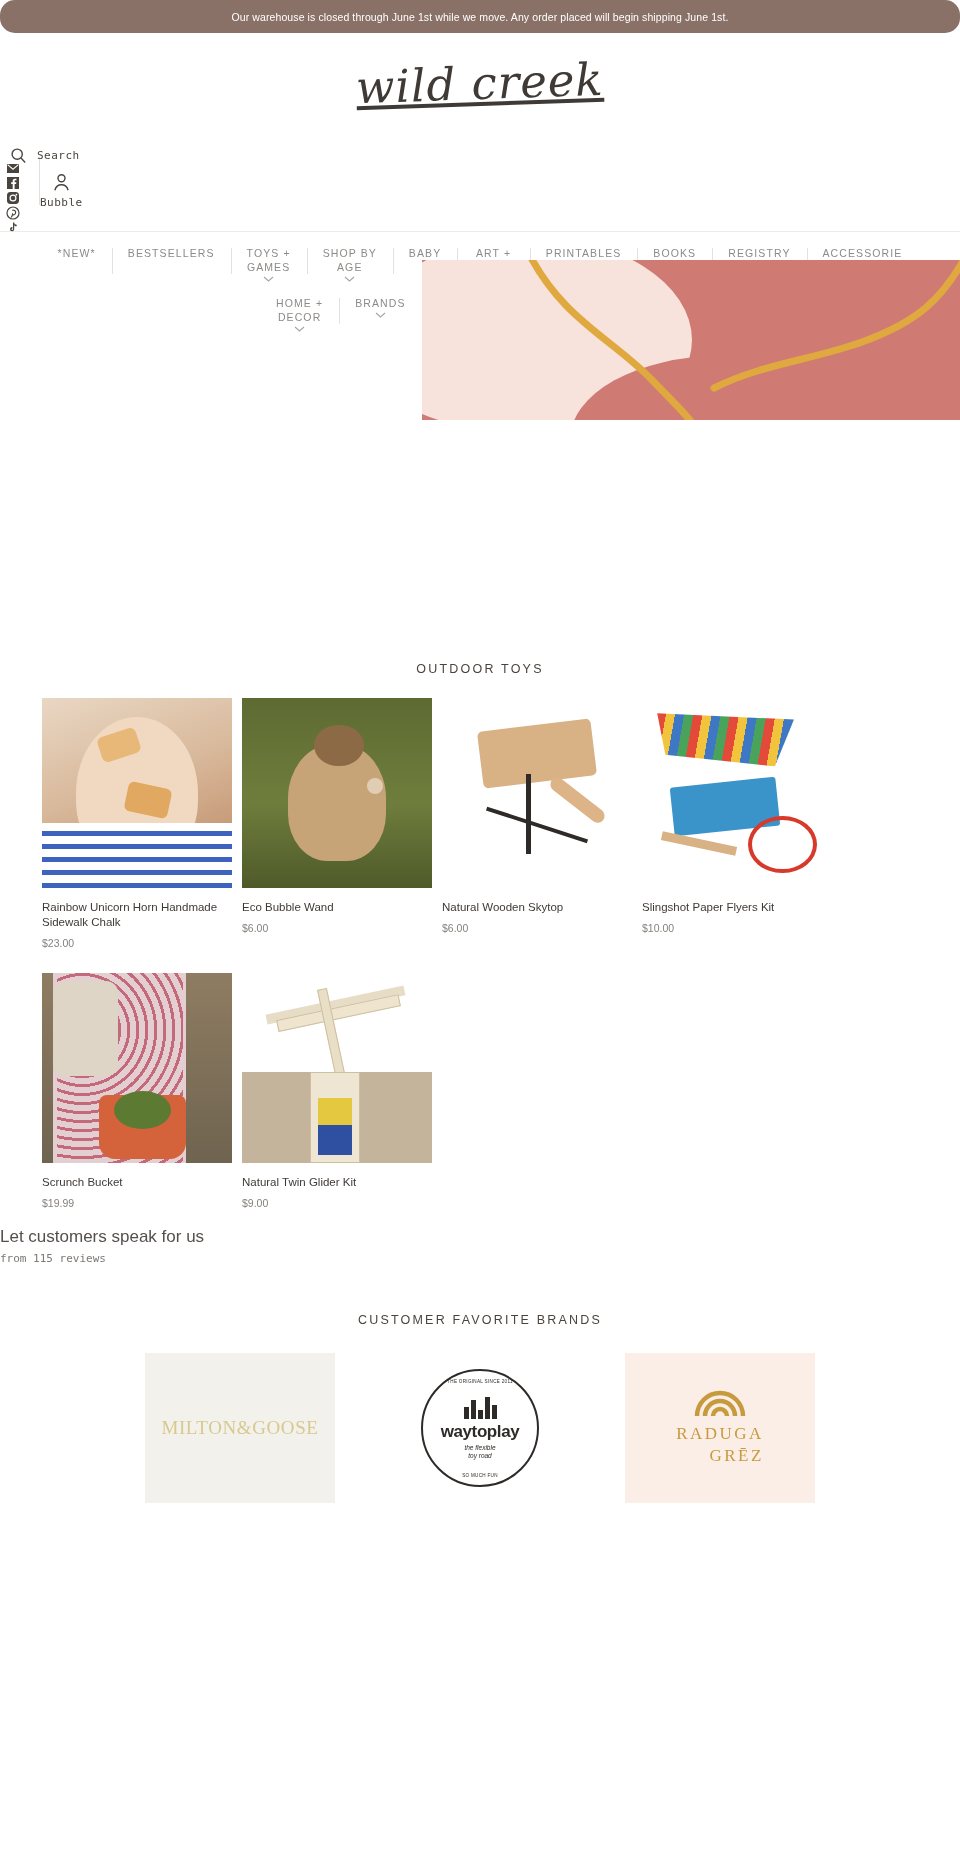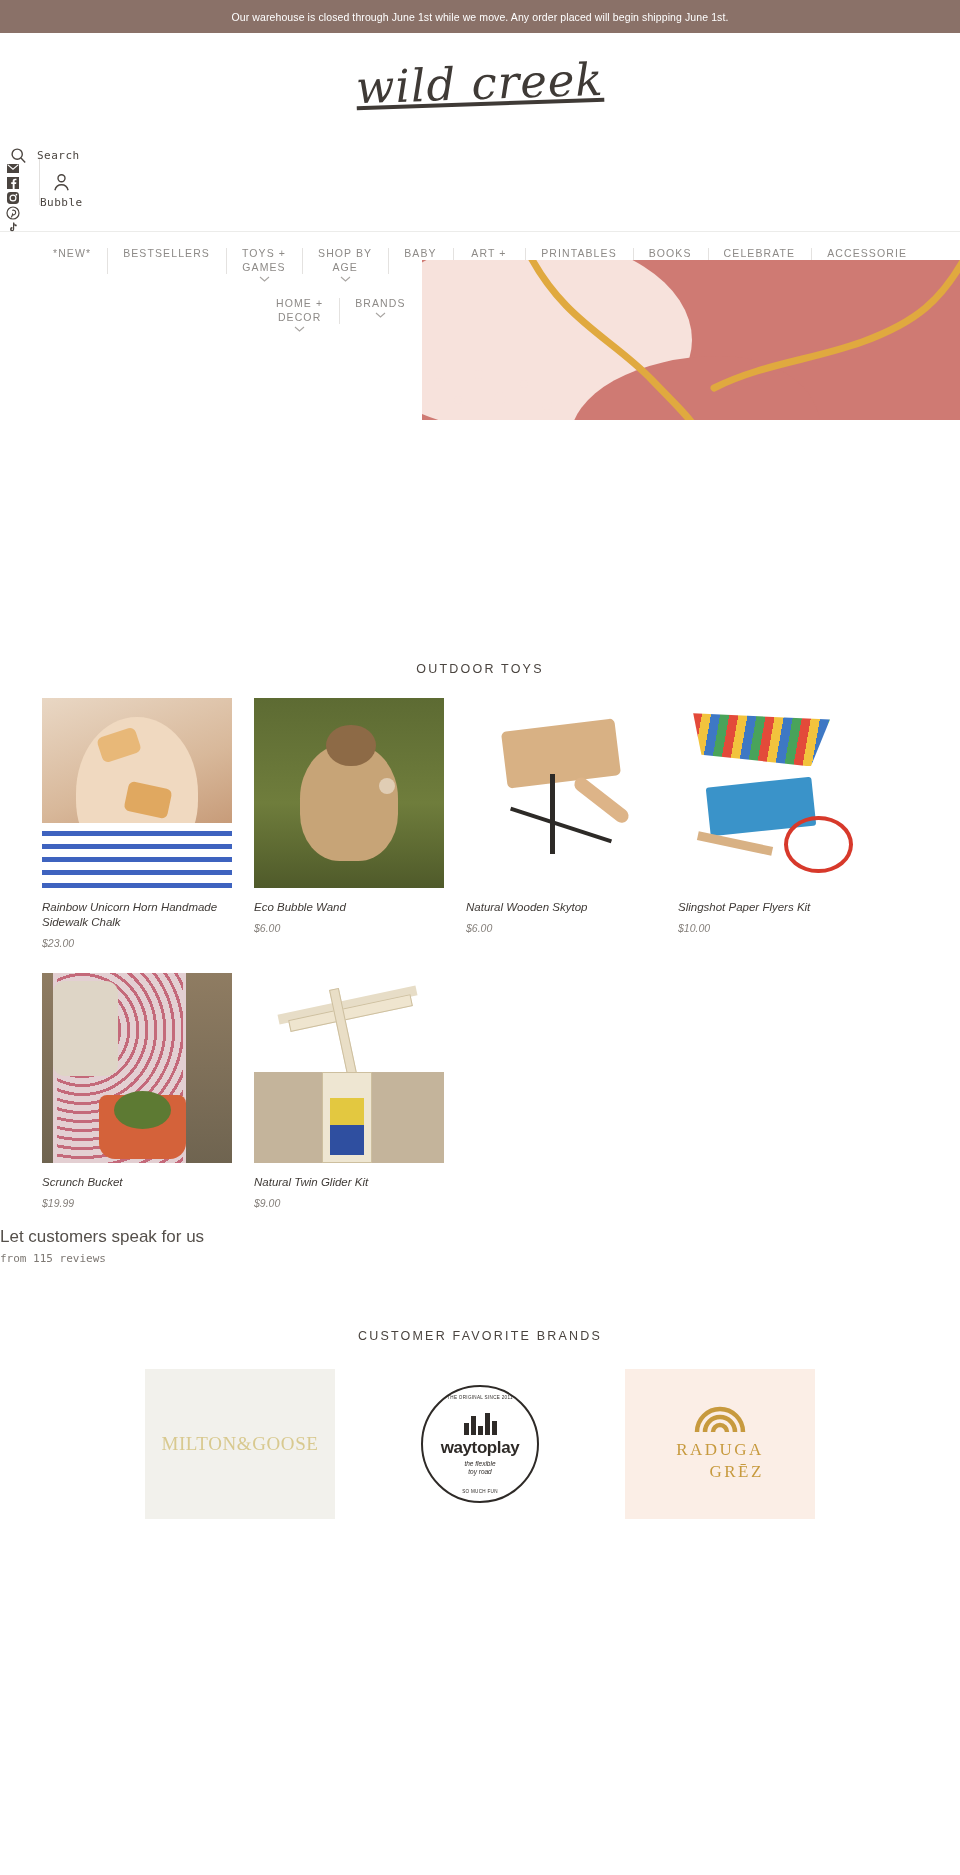--- a/index.html
+++ b/index.html
@@ -13,20 +13,21 @@
   .page { position: relative; width: 960px; height: 1875px; background: #fff; }
 
   
   .announce {
     height: 33px;
     background: #8a7168;
     color: #ffffff;
     display: flex; align-items: center; justify-content: center;
     font-size: 10.5px;
     letter-spacing: .1px;
+    border-radius: 15px;
   }
 
   
   .logo-wrap { height: 100px; display:flex; align-items:center; justify-content:center; }
   .logo {
     font-family: "DejaVu Serif", serif;
     font-style: italic;
     font-size: 45px;
     color: #3f3a36;
     letter-spacing: 1px;
@@ -100,22 +101,22 @@
 
   
   .sect-title {
     text-align:center; font-size:12.5px; letter-spacing:2.2px;
     color:#4a443f; margin-top:24px;
   }
 
   
   .grid {
     display:grid; grid-template-columns: repeat(4, 190px);
-    gap: 0 22px;
-    padding: 0 42px; margin-top:22px;font-style:italic;
+    gap: 0 10px;
+    padding: 0 42px; margin-top:22px;
   }
   .card { width:190px; }
   .thumb {
     width:190px; height:190px; overflow:hidden; position:relative;
     background:#ded9d4;
   }
   .p-title {
     margin-top:12px; font-size:11.5px; color:#3f3a36; line-height:15px;
   }
   .p-price { margin-top:7px; font-size:10.5px; color:#86817c; }
@@ -126,21 +127,21 @@
   .reviews { padding: 18px 0 0 0; }
   .rev-title { font-size:17px; color:#55504b; font-weight:400; padding-left:0px; }
   .rev-sub {
     font-family:"DejaVu Sans Mono", monospace;
     font-size:11px; color:#7d7873; margin-top:5px;
   }
 
   
   .brands-title {
     text-align:center; font-size:12.5px; letter-spacing:2.2px;
-    color:#4a443f; margin-top:64px;
+    color:#4a443f; margin-top:48px;
   }
   .brands-row {
     display:flex; justify-content:center; gap:50px; margin-top:26px;
   }
   .brand-box {
     width:190px; height:150px; display:flex; align-items:center; justify-content:center;
     overflow:hidden;
   }
   .brand-waytoplay { background:#ffffff; }
   .brand-milton { background:#f2f1ec; }
@@ -260,21 +261,21 @@
             <path d="M1 1 L5.5 5 L10 1" stroke="#a8a5a2" stroke-width="1.1" fill="none"></path>
           </svg>
         </div>
         <div class="nav-item">
           <span class="nav-label">PRINTABLES</span>
         </div>
         <div class="nav-item">
           <span class="nav-label">BOOKS</span>
         </div>
         <div class="nav-item">
-          <span class="nav-label">CELEBRATE</span>
+          <span class="nav-label">REGISTRY</span>
           <svg class="caret" width="11" height="6" viewBox="0 0 11 6">
             <path d="M1 1 L5.5 5 L10 1" stroke="#a8a5a2" stroke-width="1.1" fill="none"></path>
           </svg>
         </div>
         <div class="nav-item">
           <span class="nav-label">ACCESSORIE</span>
           <svg class="caret" width="11" height="6" viewBox="0 0 11 6">
             <path d="M1 1 L5.5 5 L10 1" stroke="#a8a5a2" stroke-width="1.1" fill="none"></path>
           </svg>
         </div>

